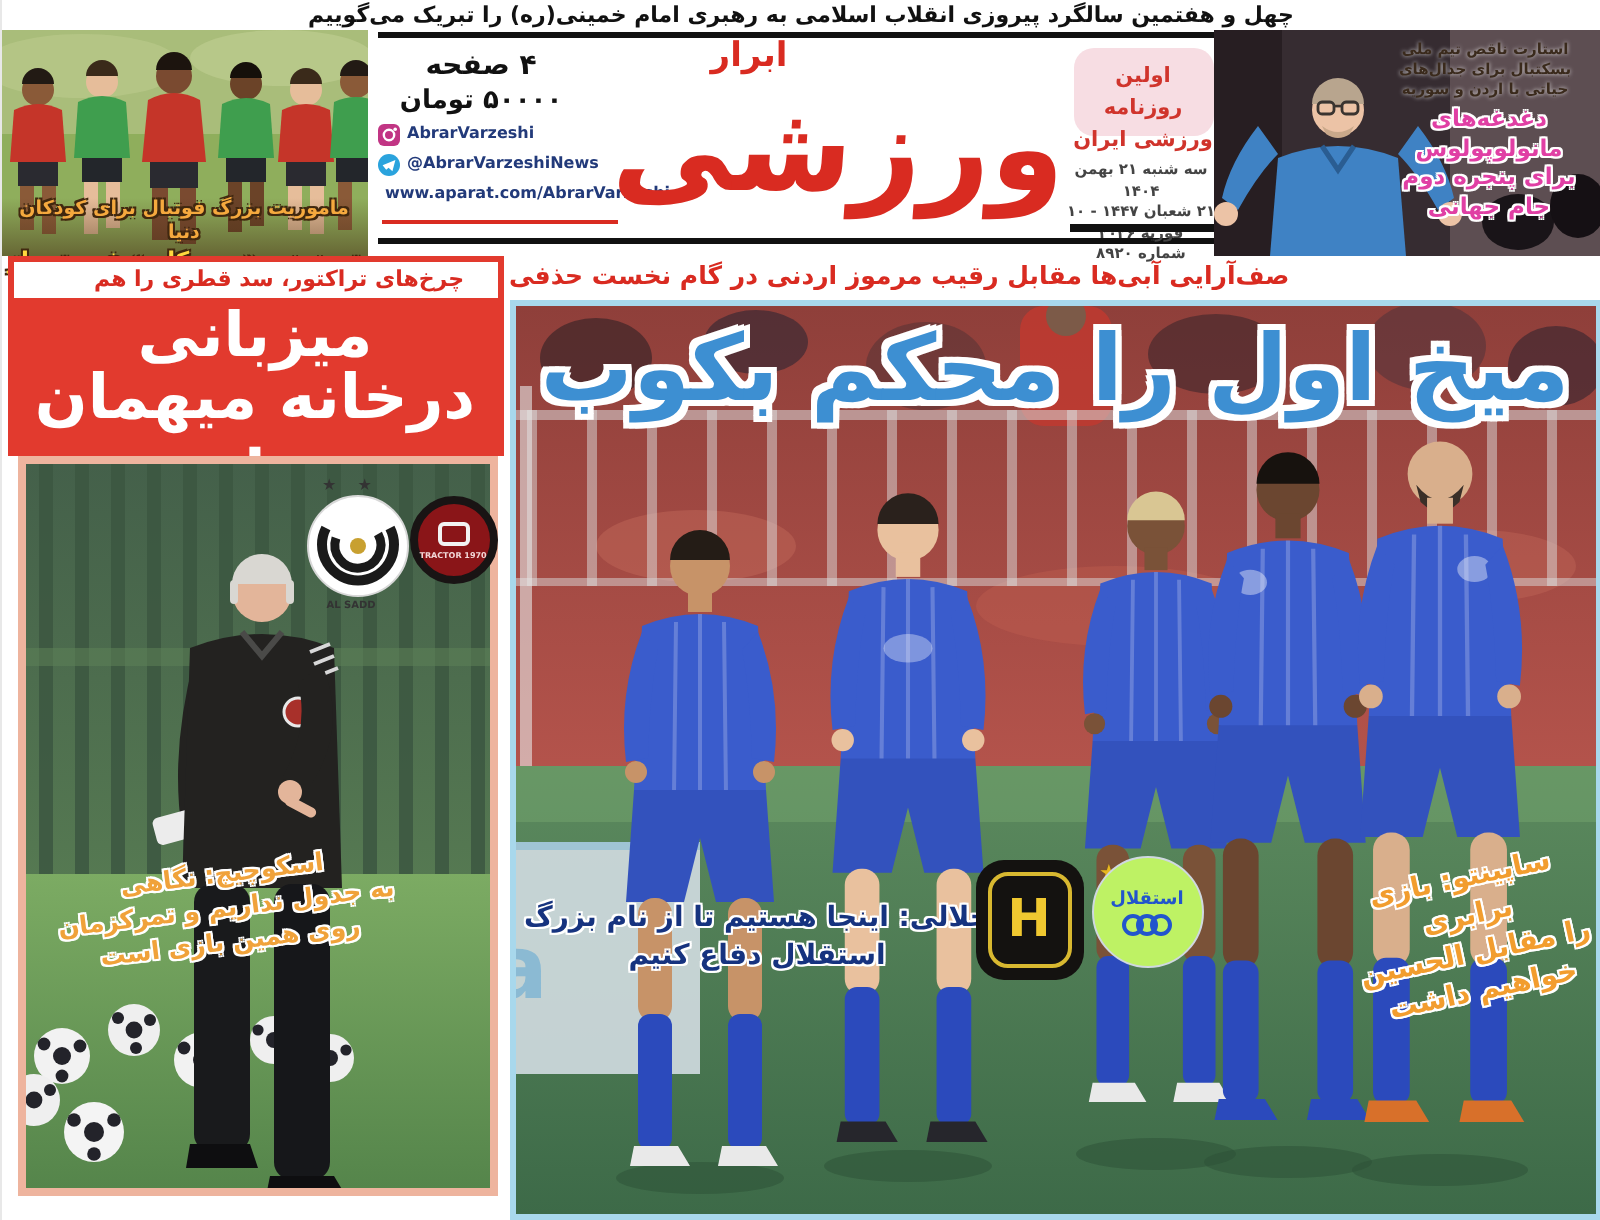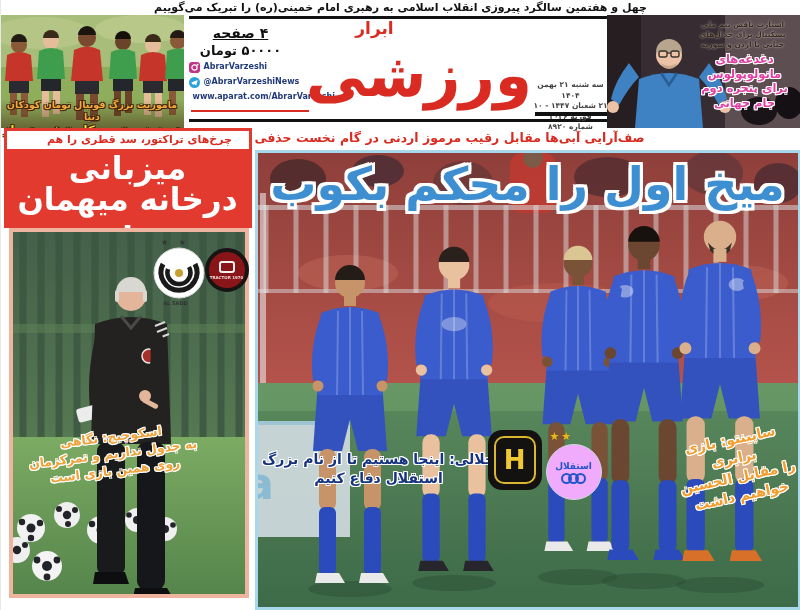--- a/index.html
+++ b/index.html
@@ -14,21 +14,21 @@
 
   
   .kids-photo { top:15px; left:0; width:183px; height:113px; overflow:hidden; }
   .kids-caption { top:99px; left:0; width:183px; height:29px; text-align:center;
       background:linear-gradient(rgba(70,45,20,0), rgba(70,45,20,.55)); }
   .kids-kicker { font-size:9.5px; font-weight:bold; color:#f5a93e; line-height:12px; }
   .kids-title  { font-size:11.5px; font-weight:bold; color:#ffd83e; line-height:15px; }
   .od1 { text-shadow:-1px -1px 0 #41280f,1px -1px 0 #41280f,-1px 1px 0 #41280f,1px 1px 0 #41280f; }
 
   .pages-price { top:24px; right:510px; width:104px; text-align:center; color:#111; font-weight:bold; }
-  .pages-line { font-size:14px; line-height:18px;text-decoration:underline; }
+  .pages-line { font-size:14px; line-height:18px; }
   .price-line { font-size:13px; line-height:18px; }
 
   .socials { top:62px; left:188px; width:120px; direction:ltr; }
   .social-row { display:flex; align-items:flex-start; gap:4px; margin-bottom:4px; }
   .social-text { font-size:8px; font-weight:bold; color:#223a7a; white-space:nowrap; }
 
   .logo-block { top:18px; left:300px; width:238px; height:100px; text-align:center; }
   .logo-top { position:absolute; top:0; left:34px; width:80px; font-size:17px; font-weight:bold; color:#d92b21; }
   .logo-main { position:absolute; top:18px; left:0; width:238px; font-size:60px; font-weight:900; color:#d92b21; transform:skewX(-4deg); line-height:78px; }
 
@@ -64,21 +64,21 @@
   .main-photo { top:150px; left:254px; width:546px; height:460px; border:3px solid #a8d8ec; overflow:hidden; background:#9a443e; }
   .headline { top:156px; left:254px; width:546px; text-align:center; font-size:46px; font-weight:900; color:#3d8fd2; line-height:56px; }
   .jalali-caption { top:450px; left:258px; width:240px; text-align:center; font-size:14px; font-weight:900; color:#16337f; line-height:19px; }
   .sapinto-caption { top:430px; left:666px; width:138px; transform:rotate(-12deg); text-align:center;
       font-size:14px; font-weight:900; color:#f29d2e; line-height:19px; }
 
   .alhussein-logo { top:430px; left:487px; width:54px; height:60px; background:#141210; border-radius:14px;
       display:flex; align-items:center; justify-content:center; }
   .alhussein-inner { width:42px; height:48px; border:2px solid #d8b830; border-radius:10px; display:flex; align-items:center; justify-content:center;
       color:#f0c830; font-size:26px; font-weight:900; font-family:"DejaVu Sans", sans-serif; }
-  .esteghlal-logo { top:444px; left:545px; width:56px; height:56px; background:#f0abfc; border-radius:50%; border:1px solid #cfd8e0;
+  .esteghlal-logo { top:428px; left:545px; width:56px; height:56px; background:#bef264; border-radius:50%; border:1px solid #cfd8e0;
       display:flex; flex-direction:column; align-items:center; justify-content:center; gap:2px; }
   .esteghlal-name { font-size:9px; font-weight:bold; color:#2255cc; line-height:10px; }
   .esteghlal-rings { display:flex; direction:ltr; }
   .ring { width:11px; height:11px; border:2.5px solid #2255cc; border-radius:50%; background:transparent; margin:0 -2px; }
   .esteghlal-stars { top:430px; left:549px; font-size:11px; color:#e8b820; letter-spacing:2px;
       text-shadow:0 0 1px #7a5a10; }
 
   svg { display:block; }
 </style>
 </head>
@@ -139,21 +139,21 @@
       <g>
         <circle cx="177" cy="26" r="8" fill="#8a5a38"></circle>
           <path d="M169,23 A8,8 0 0 1 185,23 Z" fill="#221a14"></path>
         <path d="M166,36 Q177,31 188,36 L188,64 L164,64 Z" fill="#3f9e4e"></path>
           <rect x="167" y="64" width="18" height="12" fill="#23262b"></rect>
         <rect x="168" y="76" width="7" height="24" fill="#8a5a38"></rect>
       </g>
     </svg>
   </div>
   <div class="abs kids-caption">
-    <div class="kids-kicker od1">ماموریت بزرگ فوتبال تومان کودکان دنیا</div>
+    <div class="kids-kicker od1">ماموریت بزرگ فوتبال برای کودکان دنیا</div>
     <div class="kids-title od1">تورنمنت «مجی‌کاپ» فرصتی از دل محرومیت‌ها</div>
   </div>
 
   <div class="abs pages-price" style="left:188px; right:auto; top:24px;">
     <div class="pages-line">۴ صفحه</div>
     <div class="price-line">۵۰۰۰۰ تومان</div>
   </div>
 
   <div class="abs socials">
     <div class="social-row">
@@ -183,20 +183,24 @@
     </div>
   </div>
   <div class="abs rule-red" style="top:110px; left:190px; width:118px; height:2px;"></div>
   <div class="abs rule" style="top:119px; left:188px; width:420px; height:3px;"></div>
 
   <div class="abs logo-block">
     <div class="logo-top">ابرار</div>
     <div class="logo-main">ورزشی</div>
   </div>
 
+  <div class="abs tagline-box" style="left:536px; right:auto;">
+    <div>اولین روزنامه</div>
+    <div>ورزشی ایران</div>
+  </div>
   <div class="abs dates" style="left:532px; right:auto;">
     <div>سه شنبه ۲۱ بهمن ۱۴۰۴</div>
     <div>۲۱ شعبان ۱۴۴۷ - ۱۰ فوریه ۲۰۲۶</div>
     <div>شماره ۸۹۲۰</div>
   </div>
   <div class="abs rule" style="top:112px; left:534px; width:72px; height:4px;"></div>
 
   <div class="abs bb-photo">
     <svg width="194" height="113" viewBox="0 0 194 113">
       <rect width="194" height="113" fill="#362c31"></rect>

